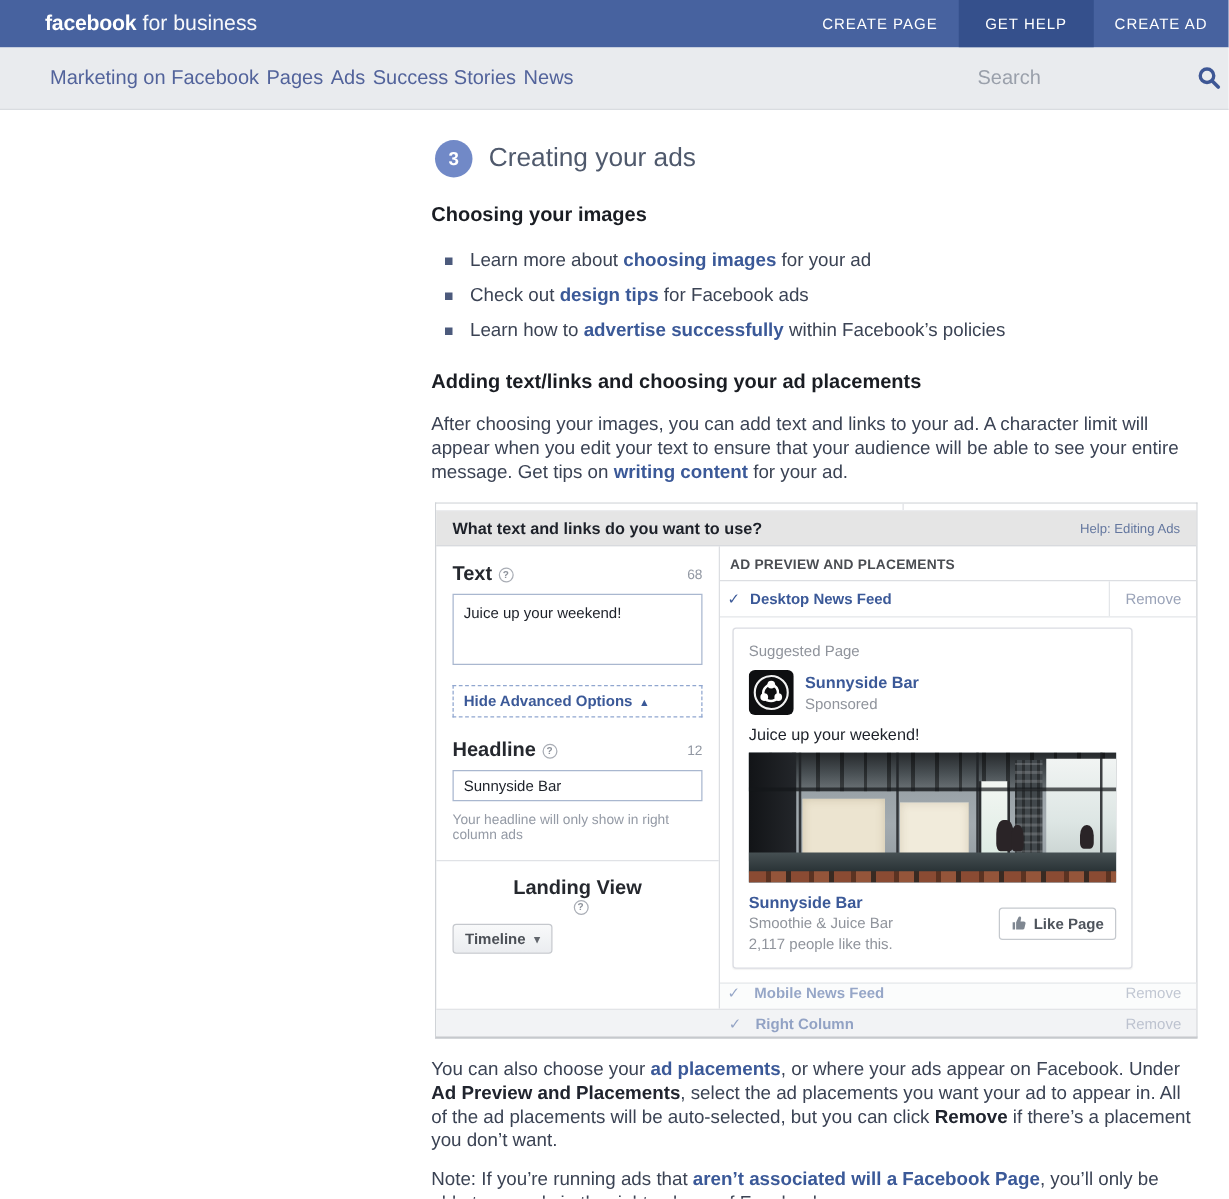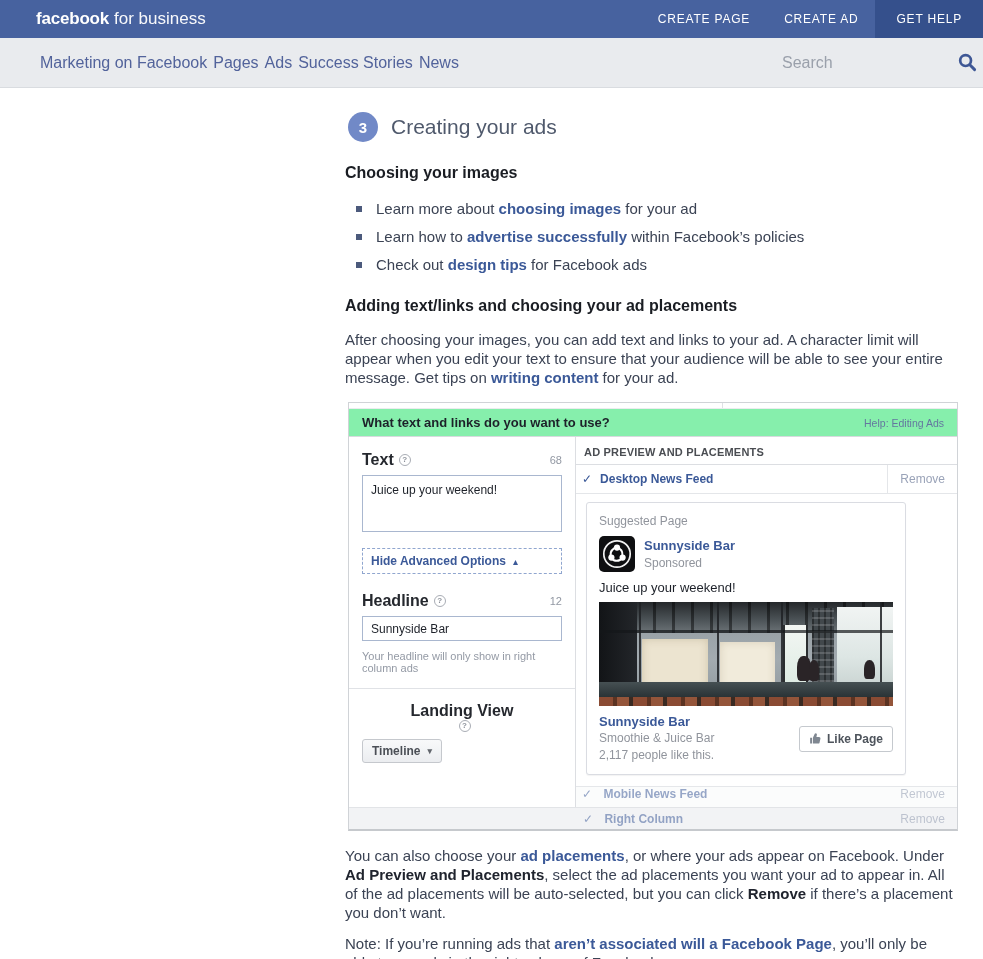--- a/index.html
+++ b/index.html
@@ -46,21 +46,21 @@
   p.body-p { margin-top:15px; font-size:15px; color:#3b4354; line-height:19px; width:613px; }
   .run-link { color:#3b5998; font-weight:700; cursor:pointer; }
   .run-bold { font-weight:700; color:#20242e; }
 
   
   .shot { margin:15px 0 0 3px; width:610px; height:429px; border:1px solid #d0d3d7;
     border-bottom:2px solid #c6c9cd; background:#fff; font-size:12px; color:#1d2129;
     position:relative; display:flex; flex-direction:column; }
   .shot-topstrip { height:5px; background:#fff; position:relative; }
   .shot-topstrip .vline { position:absolute; left:373px; top:0; bottom:0; width:1px; background:#dfe1e5; }
-  .shot-header { height:29px; background:#86efac; border-top:1px solid #ebecee;
+  .shot-header { height:29px; background:#e5e5e5; border-top:1px solid #ebecee;
     border-bottom:1px solid #d8dade; display:flex; align-items:center; padding:0 13px; }
   .shot-header .title { font-size:13px; font-weight:700; color:#1d2129; }
   .shot-header .spacer { flex:1; }
   .shot-header .help { font-size:10.5px; color:#64779f; cursor:pointer; }
 
   .shot-body { flex:1; display:flex; min-height:0; }
   .left-pane { width:227px; border-right:1px solid #dcdee2; padding:14px 13px; }
   .label-row { display:flex; align-items:center; }
   .field-label { font-weight:700; font-size:16px; color:#25282e; }
   .qicon { width:12px; height:12px; border-radius:50%; border:1px solid #a9adb5; color:#8d929b;
@@ -154,22 +154,22 @@
 </head>
 <body>
 
 <header class="topnav">
   <div class="brand">
     <b>facebook</b>
     <span>for business</span>
   </div>
   <div class="spacer"></div>
   <a class="topnav-link">CREATE PAGE</a>
+  <a class="topnav-link gethelp">GET HELP</a>
   <a class="topnav-link">CREATE AD</a>
-  <a class="topnav-link gethelp">GET HELP</a>
 </header>
 
 <nav class="subnav">
   <div class="subnav-items">
     <a class="subnav-item">Marketing on Facebook</a>
     <a class="subnav-item">Pages</a>
     <a class="subnav-item">Ads</a>
     <a class="subnav-item">Success Stories</a>
     <a class="subnav-item">News</a>
   </div>
@@ -186,22 +186,22 @@
 <main class="article">
   <div class="step-row">
     <div class="step-badge">3</div>
     <div class="step-title">Creating your ads</div>
   </div>
 
   <h2 class="sec">Choosing your images</h2>
 
   <ul class="bullets">
     <li><span>Learn more about </span><span class="run-link">choosing images</span><span> for your ad</span></li>
+    <li><span>Check out </span><span class="run-link">design tips</span><span> for Facebook ads</span></li>
     <li><span>Learn how to </span><span class="run-link">advertise successfully</span><span> within Facebook’s policies</span></li>
-    <li><span>Check out </span><span class="run-link">design tips</span><span> for Facebook ads</span></li>
   </ul>
 
   <h2 class="sec">Adding text/links and choosing your ad placements</h2>
 
   <p class="body-p"><span>After choosing your images, you can add text and links to your ad. A character limit will appear when you edit your text to ensure that your audience will be able to see your entire message. Get tips on </span><span class="run-link">writing content</span><span> for your ad.</span></p>
 
   <section class="shot">
     <div class="shot-topstrip">
       <div class="vline"></div>
     </div>

